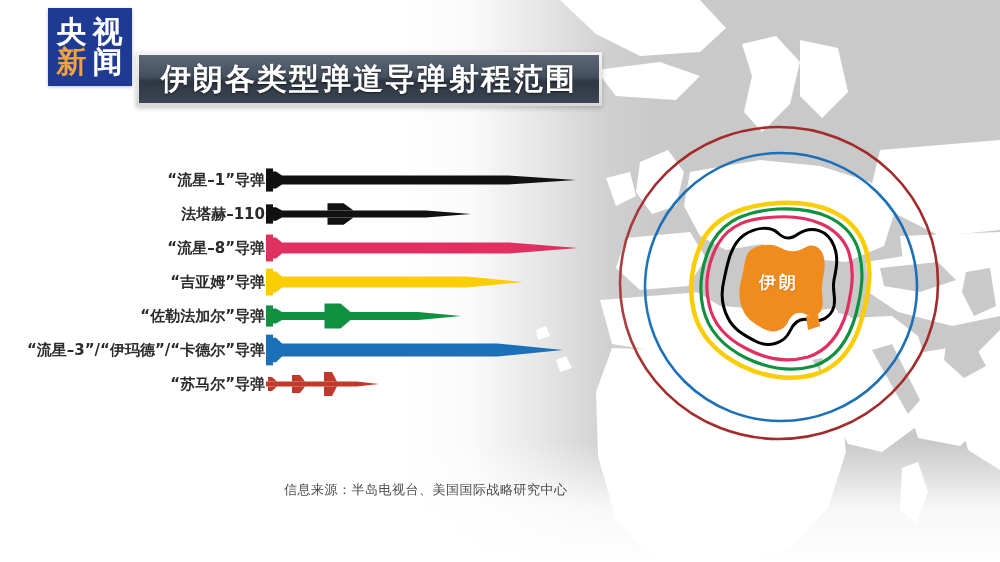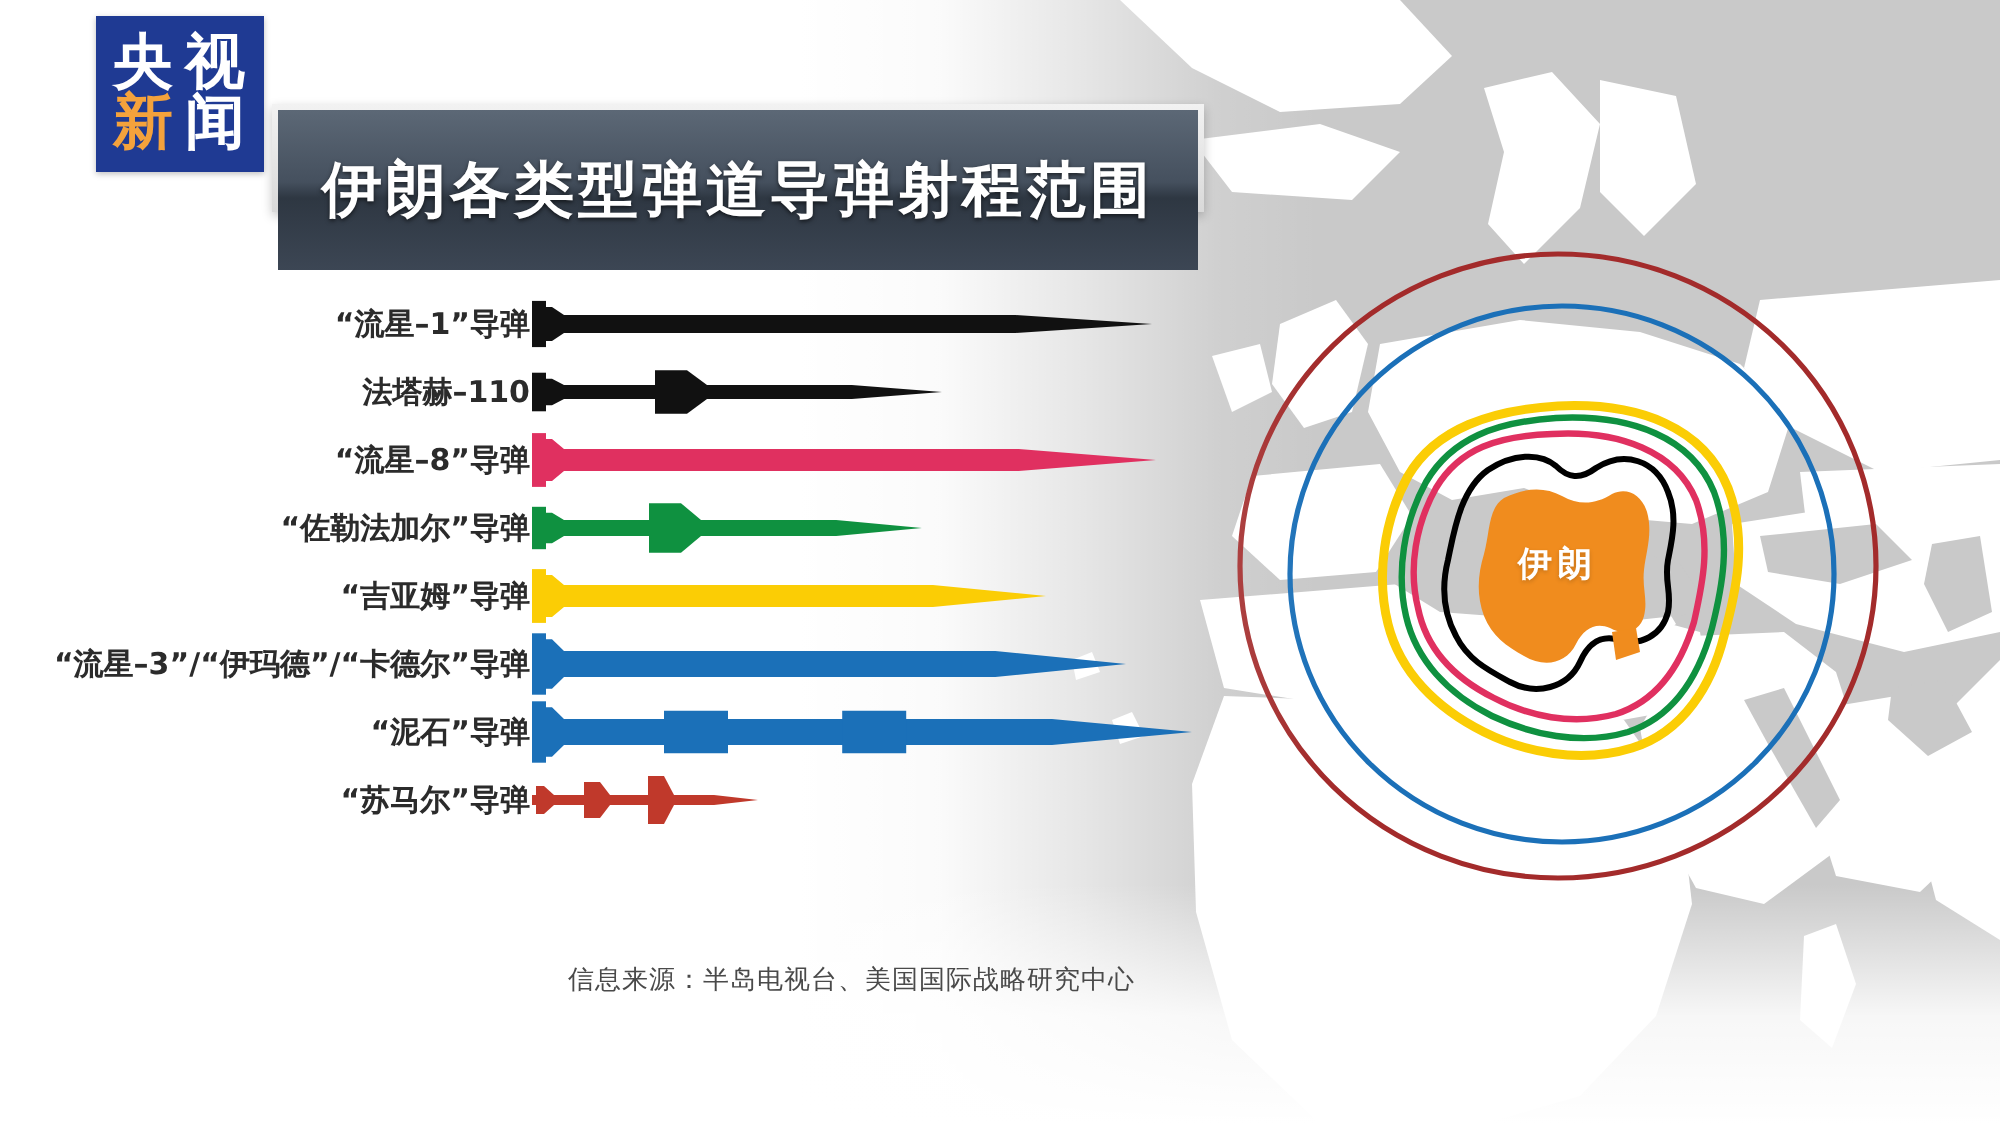--- a/index.html
+++ b/index.html
@@ -28,27 +28,27 @@
         box-shadow:0 1px 3px rgba(0,0,0,.25);}
   #logo .row{display:flex;line-height:1;letter-spacing:1px;}
   #logo .ch{font-size:30px;font-weight:700;color:#fff;width:36px;text-align:center;
             font-family:"DejaVu Sans","Liberation Sans",sans-serif;}
   #logo .ch.accent{color:#f4a23c;}
 
   
   #title-wrap{position:absolute;left:136px;top:52px;height:48px;padding:3px;
      background:linear-gradient(to bottom,#f2f2f2,#d9d9d9);
      box-shadow:0 2px 5px rgba(0,0,0,.22);}
-  #title-bar{height:100%;display:flex;align-items:center;padding:16px 22px;
+  #title-bar{height:100%;display:flex;align-items:center;padding:0 22px;
      background:linear-gradient(to bottom,#5c6876 0%,#45505e 45%,#2e3742 55%,#3c4654 100%);}
   #title-text{color:#fff;font-size:30px;font-weight:700;letter-spacing:2px;white-space:nowrap;
      text-shadow:0 1px 2px rgba(0,0,0,.6);font-family:"DejaVu Sans","Liberation Sans",sans-serif;}
 
   
-  #rows{position:absolute;left:0;top:145px;width:1000px;}
+  #rows{position:absolute;left:0;top:163px;width:1000px;}
   .row-item{position:relative;height:34px;}
   .row-label{position:absolute;right:735px;top:0;height:34px;line-height:34px;
      font-size:15px;font-weight:700;color:#2b2b2b;white-space:nowrap;
      font-family:"DejaVu Sans","Liberation Sans",sans-serif;}
   .row-missile{position:absolute;left:266px;top:0;height:34px;}
   .row-missile svg{display:block;overflow:visible;}
 
   
   #source{position:absolute;left:284px;top:481px;font-size:13px;color:#4a4a4a;
      letter-spacing:.5px;white-space:nowrap;
@@ -217,67 +217,53 @@
           <svg width="318" height="34" viewBox="0 0 318 34">
             <g fill="#e03060">
               <path d="M0 6.550000000000001 L10 6.550000000000001 L16 11.5 L243.36 11.5
          L312 17 L243.36 22.5 L16 22.5 L10 27.45 L0 27.45 Z"></path>
               <path d="M0 3.5500000000000007 L7 3.5500000000000007 L7 30.45 L0 30.45 Z"></path>
             </g>
           </svg>
         </div>
       </div>
       <div class="row-item">
+        <div class="row-label">“吉亚姆”导弹</div>
+        <div class="row-missile">
+          <svg width="263" height="34" viewBox="0 0 263 34">
+            <g fill="#fbcd05">
+              <path d="M0 6.550000000000001 L10 6.550000000000001 L16 11.5 L200.46 11.5
+         L257 17 L200.46 22.5 L16 22.5 L10 27.45 L0 27.45 Z"></path>
+              <path d="M0 3.5500000000000007 L7 3.5500000000000007 L7 30.45 L0 30.45 Z"></path>
+            </g>
+          </svg>
+        </div>
+      </div>
+      <div class="row-item">
         <div class="row-label">“佐勒法加尔”导弹</div>
         <div class="row-missile">
           <svg width="201" height="34" viewBox="0 0 201 34">
             <g fill="#0f9140">
               <path d="M0 9.4 L10 9.4 L16 13 L152.1 13
          L195 17 L152.1 21 L16 21 L10 24.6 L0 24.6 Z"></path>
               <path d="M0 6.4 L7 6.4 L7 27.6 L0 27.6 Z"></path>
               <path d="M58.5 4.6 L74.5 4.6 L84.5 13 L58.5 13 Z"></path>
               <path d="M58.5 21 L84.5 21 L74.5 29.4 L58.5 29.4 Z"></path>
             </g>
           </svg>
         </div>
       </div>
       <div class="row-item">
-        <div class="row-label">“吉亚姆”导弹</div>
-        <div class="row-missile">
-          <svg width="263" height="34" viewBox="0 0 263 34">
-            <g fill="#fbcd05">
-              <path d="M0 6.550000000000001 L10 6.550000000000001 L16 11.5 L200.46 11.5
-         L257 17 L200.46 22.5 L16 22.5 L10 27.45 L0 27.45 Z"></path>
-              <path d="M0 3.5500000000000007 L7 3.5500000000000007 L7 30.45 L0 30.45 Z"></path>
-            </g>
-          </svg>
-        </div>
-      </div>
-      <div class="row-item">
         <div class="row-label">“流星–3”/“伊玛德”/“卡德尔”导弹</div>
         <div class="row-missile">
           <svg width="303" height="34" viewBox="0 0 303 34">
             <g fill="#1b70b8">
               <path d="M0 4.65 L10 4.65 L16 10.5 L231.66 10.5
          L297 17 L231.66 23.5 L16 23.5 L10 29.35 L0 29.35 Z"></path>
               <path d="M0 1.6500000000000004 L7 1.6500000000000004 L7 32.35 L0 32.35 Z"></path>
-            </g>
-          </svg>
-        </div>
-      </div>
-      <div class="row-item">
-        <div class="row-label">“泥石”导弹</div>
-        <div class="row-missile">
-          <svg width="336" height="34" viewBox="0 0 336 34">
-            <g fill="#1b70b8">
-              <path d="M0 4.65 L10 4.65 L16 10.5 L260 10.5
-         L330 17 L260 23.5 L16 23.5 L10 29.35 L0 29.35 Z"></path>
-              <path d="M0 1.6500000000000004 L7 1.6500000000000004 L7 32.35 L0 32.35 Z"></path>
-              <path d="M66 6.34 L98 6.34 L98 27.66 L66 27.66 Z"></path>
-              <path d="M155.1 6.34 L187.1 6.34 L187.1 27.66 L155.1 27.66 Z"></path>
             </g>
           </svg>
         </div>
       </div>
       <div class="row-item">
         <div class="row-label">“苏马尔”导弹</div>
         <div class="row-missile">
           <svg width="119" height="34" viewBox="0 0 119 34">
             <g fill="#c0392b">
               <path d="M0 14.5 L91 14.5 L113 17 L91 19.5 L0 19.5 Z"></path>

